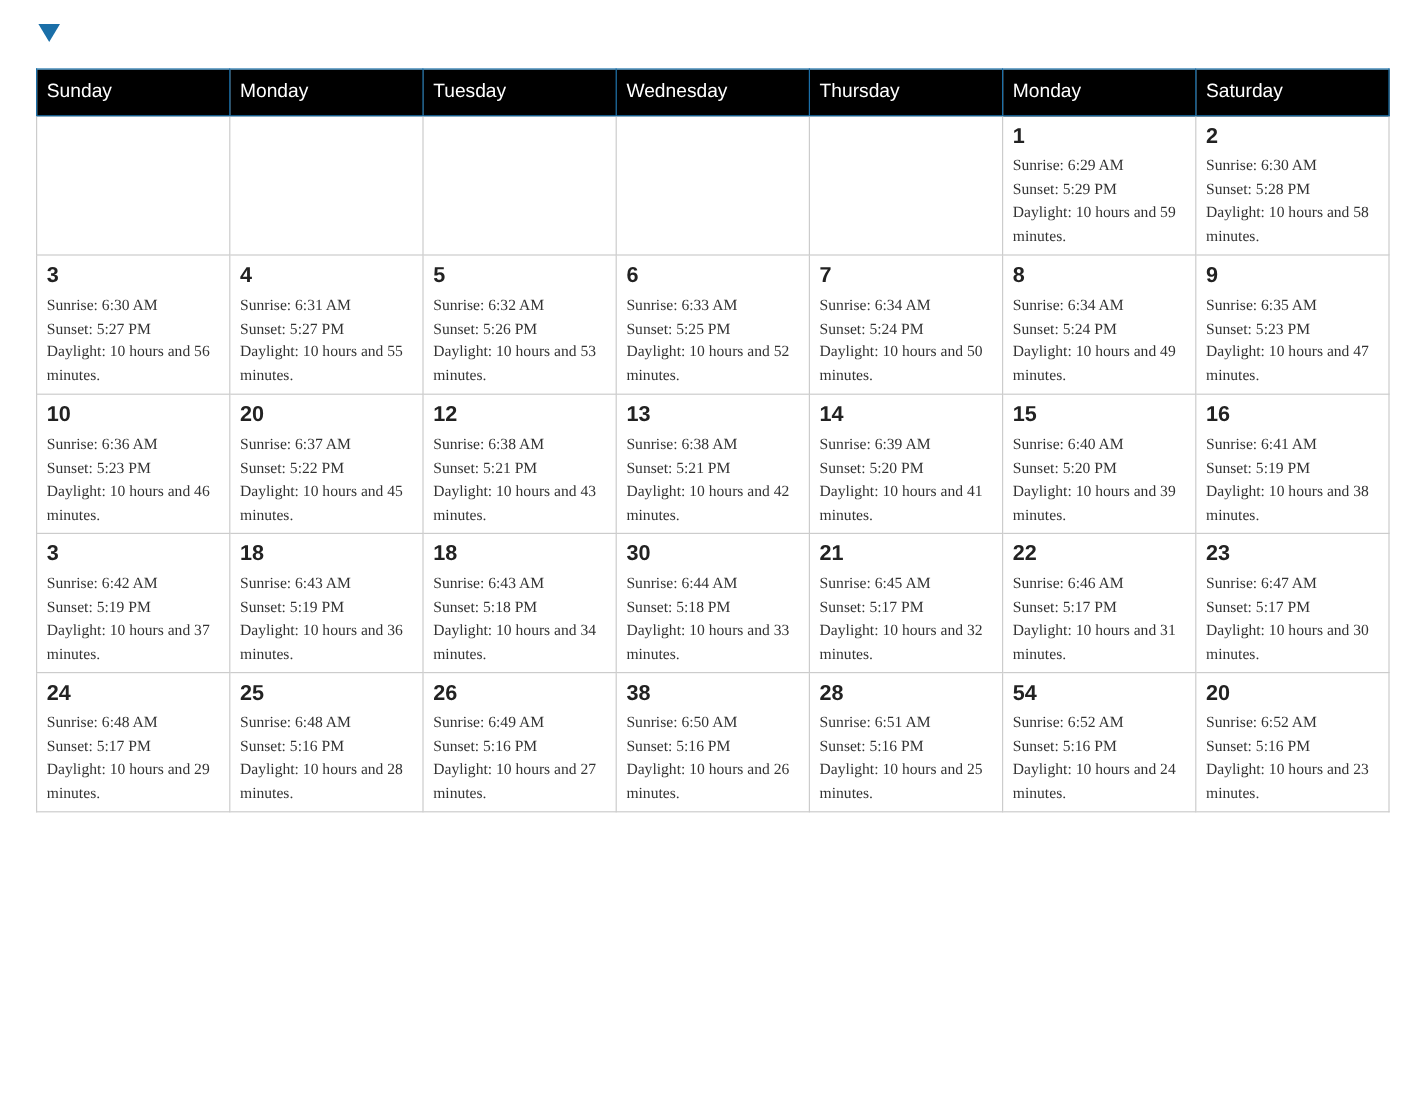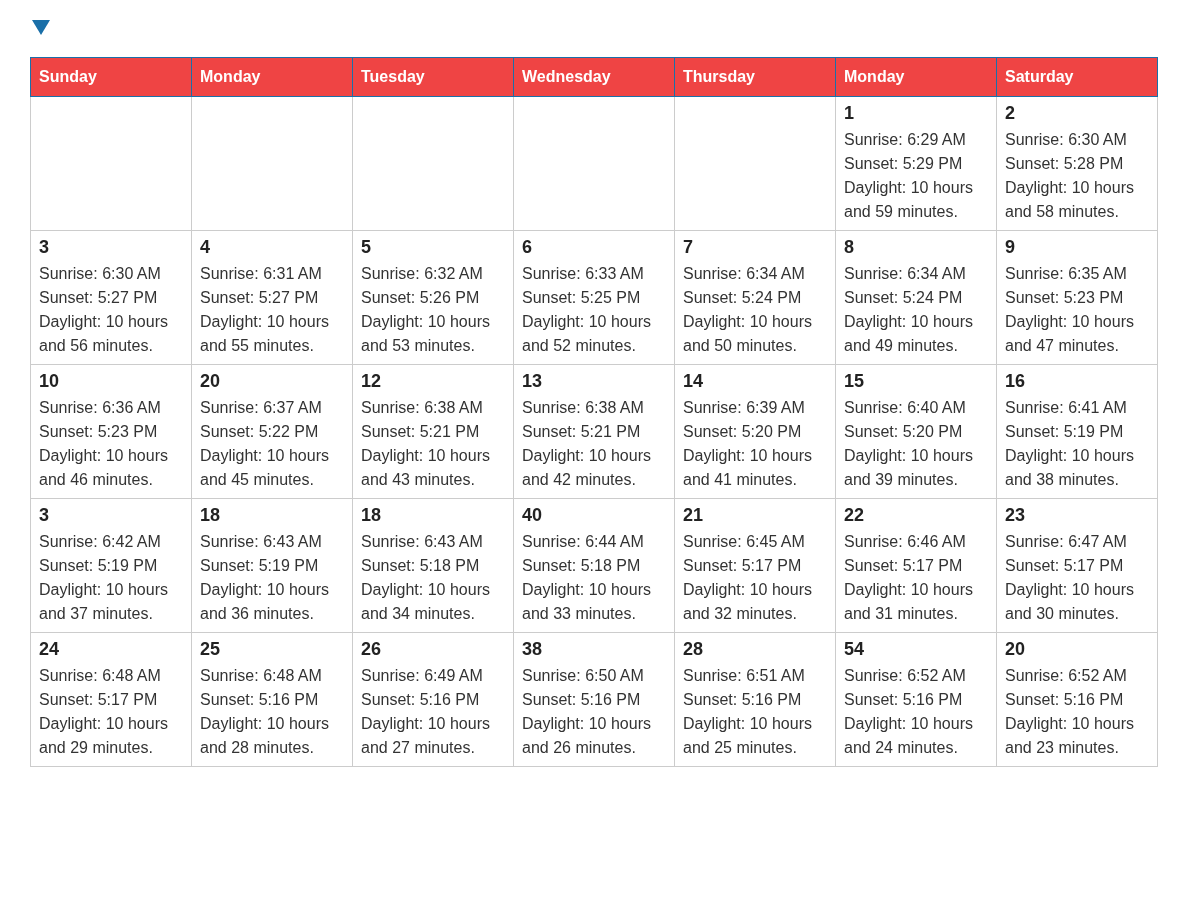--- a/index.html
+++ b/index.html
@@ -39,48 +39,49 @@
     .location {
       font-size: 20px;
       color: #444;
     }
     .calendar {
       width: 100%;
       border-collapse: collapse;
       border: 1px solid #999;
     }
     .calendar th {
-      background-color: #ef4444;
+      background-color: #000000;
       color: #fff;
       padding: 10px 8px;
       text-align: left;
       font-size: 16px;
-      font-weight: bold;
+      font-weight: normal;
       border: 1px solid #1a6fa8;
     }
     .calendar td {
       vertical-align: top;
       padding: 6px 8px;
       border: 1px solid #ccc;
       width: 14.28%;
       min-height: 100px;
       font-size: 13px;
       color: #333;
     }
     .day-number {
       font-size: 18px;
       font-weight: bold;
       color: #222;
       display: block;
       margin-bottom: 4px;
     }
     .day-info {
-      font-size: 16px;
+      font-size: 13px;
       line-height: 1.5;
       color: #333;
+      font-family: Liberation Serif, serif;
     }
     .empty-cell {
       background: #fff;
     }
     tr.week-row td {
       height: 110px;
     }
   </style>
 </head>
 <body>
@@ -196,21 +197,21 @@
         </td>
         <td>
           <span class="day-number">18</span>
           <div class="day-info">Sunrise: 6:43 AM<br>Sunset: 5:19 PM<br>Daylight: 10 hours and 36 minutes.</div>
         </td>
         <td>
           <span class="day-number">18</span>
           <div class="day-info">Sunrise: 6:43 AM<br>Sunset: 5:18 PM<br>Daylight: 10 hours and 34 minutes.</div>
         </td>
         <td>
-          <span class="day-number">40</span>
+          <span class="day-number">30</span>
           <div class="day-info">Sunrise: 6:44 AM<br>Sunset: 5:18 PM<br>Daylight: 10 hours and 33 minutes.</div>
         </td>
         <td>
           <span class="day-number">21</span>
           <div class="day-info">Sunrise: 6:45 AM<br>Sunset: 5:17 PM<br>Daylight: 10 hours and 32 minutes.</div>
         </td>
         <td>
           <span class="day-number">22</span>
           <div class="day-info">Sunrise: 6:46 AM<br>Sunset: 5:17 PM<br>Daylight: 10 hours and 31 minutes.</div>
         </td>

